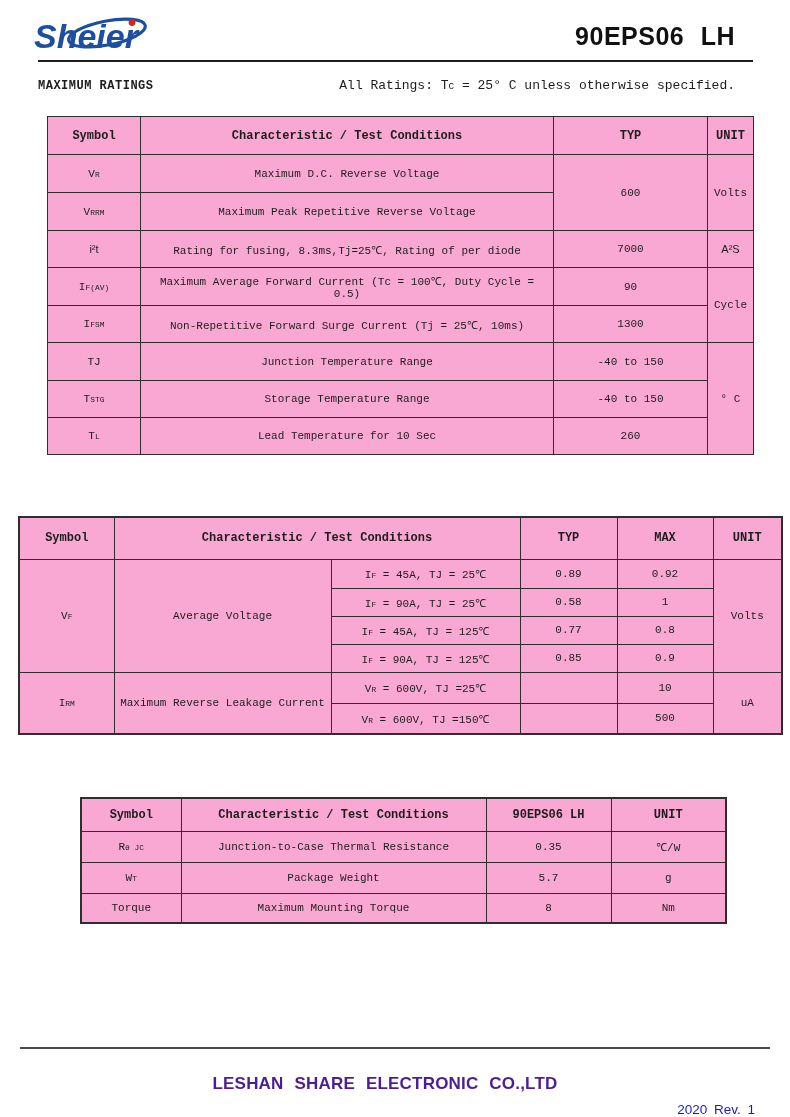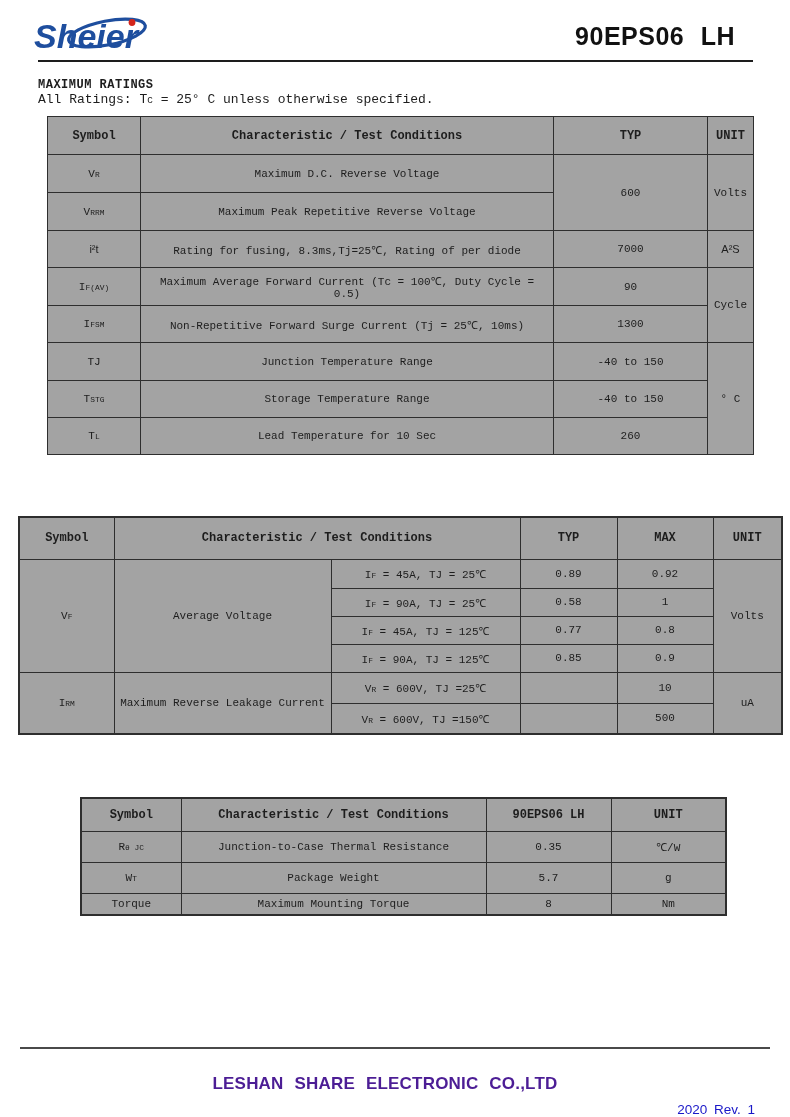--- a/index.html
+++ b/index.html
@@ -15,34 +15,34 @@
   .logo{position:absolute;left:33px;top:14px;}
   .doc-title{
     position:absolute;right:55px;top:22px;
     font-family:"Liberation Sans", sans-serif;
     font-weight:bold;font-size:25px;color:#111;
     word-spacing:9px;letter-spacing:0.5px;
   }
   .rule{position:absolute;left:38px;top:60px;width:715px;border-top:2px solid #1d1d1d;}
   .ratings-row{
     position:absolute;left:38px;top:78px;width:697px;
-    display:flex;justify-content:space-between;align-items:baseline;flex-direction:column;
+    display:flex;justify-content:space-between;align-items:baseline;
   }
   .ratings-label{font-size:12px;font-weight:bold;letter-spacing:0.5px;}
   .ratings-note{font-size:13px;}
   
   .sec-heading{position:absolute;font-size:12.5px;font-weight:bold;letter-spacing:0.3px;}
   #sec-static{left:38px;top:477px;}
   #sec-thermal{left:40px;top:758px;}
   
   .tbl-host{position:absolute;}
   #tbl1{left:47px;top:116px;}
   #tbl2{left:18px;top:516px;}
   #tbl3{left:80px;top:797px;}
-  table.dtable{border-collapse:collapse;table-layout:fixed;background:#a3a3a3;}
+  table.dtable{border-collapse:collapse;table-layout:fixed;background:#f9a8d4;}
   table.dtable th,table.dtable td{
     border:1px solid #2e2e2e;
     text-align:center;vertical-align:middle;
     font-size:11px;font-weight:normal;
     padding:0 4px;overflow:hidden;
   }
   table.dtable th{font-size:12px;font-weight:bold;}
   table.dtable.thick{border:2px solid #2e2e2e;}
   table.dtable.thick th,table.dtable.thick td{border:1px solid #2e2e2e;}
   td.cond{text-align:left;padding-left:12px;}
@@ -229,21 +229,21 @@
             <td>Junction-to-Case Thermal Resistance</td>
             <td>0.35</td>
             <td>℃/W</td>
           </tr>
           <tr style="height: 31px;">
             <td>W<span class="sub">T</span></td>
             <td>Package Weight</td>
             <td>5.7</td>
             <td>g</td>
           </tr>
-          <tr style="height: 22px;">
+          <tr style="height: 30px;">
             <td>Torque</td>
             <td>Maximum Mounting Torque</td>
             <td>8</td>
             <td>Nm</td>
           </tr>
         </tbody>
       </table>
     </div>
 
   <div class="footer-line"></div>

